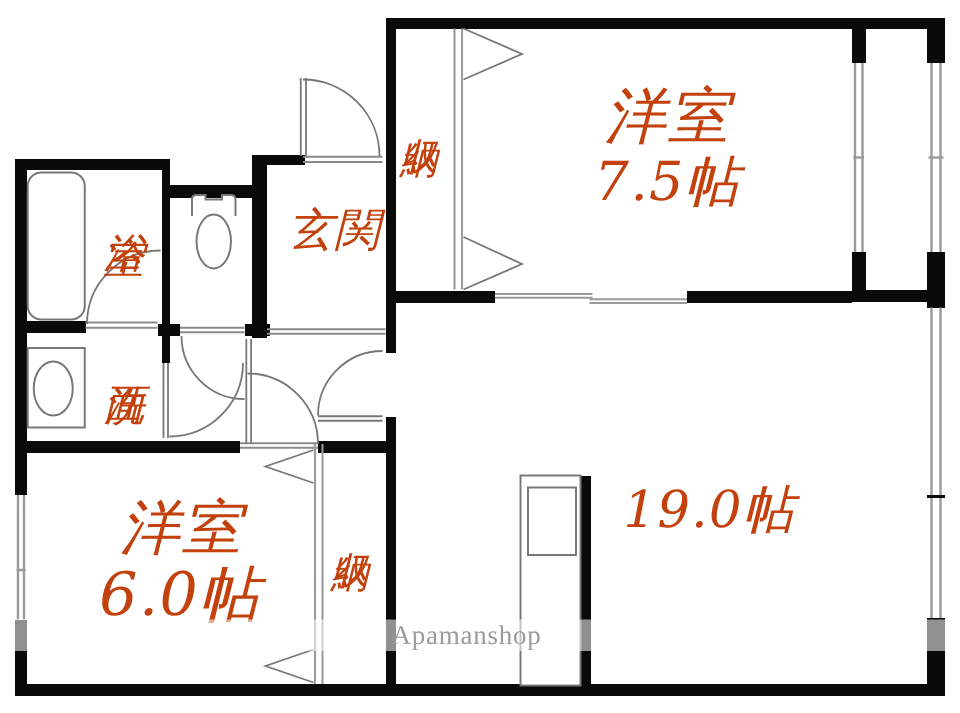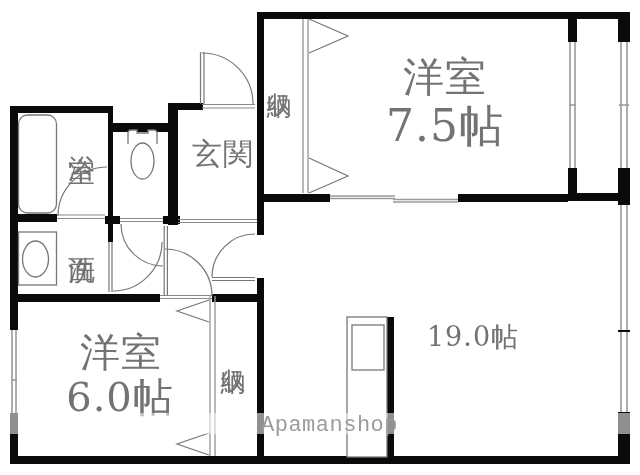--- a/index.html
+++ b/index.html
@@ -6,42 +6,43 @@
   .plan{
     position:relative;
     width:640px;height:475px;
     background:#fff;
     overflow:hidden;
     font-family:"DejaVu Serif","Liberation Serif",serif;
   }
   .plan svg{position:absolute;left:0;top:0;}
   .label{
     position:absolute;
-    color:#737373;
+    color:#c2410c;
+    font-style:italic;
     white-space:nowrap;
     text-align:center;
     line-height:1.02;
     letter-spacing:1px;
   }
   .label.vert{
     writing-mode:vertical-rl;
     text-orientation:upright;
     letter-spacing:2px;
   }
   .wm-band{
     position:absolute;
     left:0;top:413px;width:640px;height:21px;
     background:rgba(255,255,255,0.55);
   }
   .wm-text{
     position:absolute;
     left:261px;top:413px;
-    font-family:Liberation Mono, monospace;
+    font-family:Liberation Serif, serif;
     font-style:normal;
-    font-size:22px;
+    font-size:18px;
     color:#9b9b9b;
     letter-spacing:0.5px;
   }
 </style>
 </head>
 <body>
 
 <div class="plan">
 
   <svg width="640" height="475" viewBox="0 0 640 475">
@@ -201,23 +202,23 @@
 
   <div class="label vert" style="left:68px;top:235px;font-size:27px;">洗面</div>
 
   <div class="label" style="left:182px;top:139px;width:72px;font-size:30px;text-align:right;">玄関</div>
 
   <div class="label vert" style="left:266px;top:72px;font-size:25px;">収納</div>
 
   <div class="label vert" style="left:220px;top:348px;font-size:25px;">収納</div>
 
   <div class="label" style="left:390px;top:57px;width:110px;font-size:41px;">洋室</div>
-  <div class="label" style="left:383px;top:104px;width:124px;font-size:44px;text-align:center;">7.5帖</div>
-
-  <div class="label" style="left:402px;top:323px;width:142px;font-size:27px;">19.0帖</div>
+  <div class="label" style="left:383px;top:104px;width:124px;font-size:36px;text-align:center;">7.5帖</div>
+
+  <div class="label" style="left:402px;top:323px;width:142px;font-size:34px;">19.0帖</div>
 
   <div class="label" style="left:66px;top:332px;width:110px;font-size:40px;">洋室</div>
   <div class="label" style="left:56px;top:377px;width:128px;font-size:40px;">6.0帖</div>
 
   <div class="wm-band"></div>
   <div class="wm-text">Apamanshop</div>
 
 </div>
 
 </body></html>

